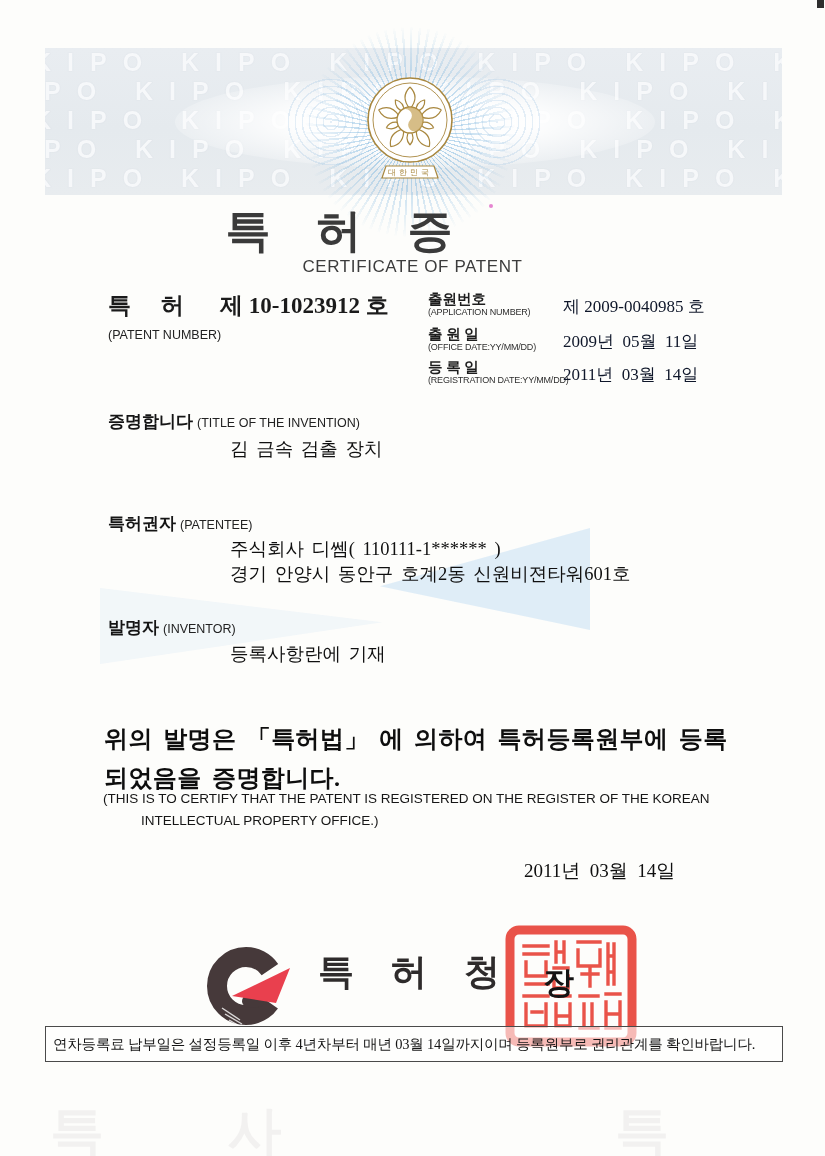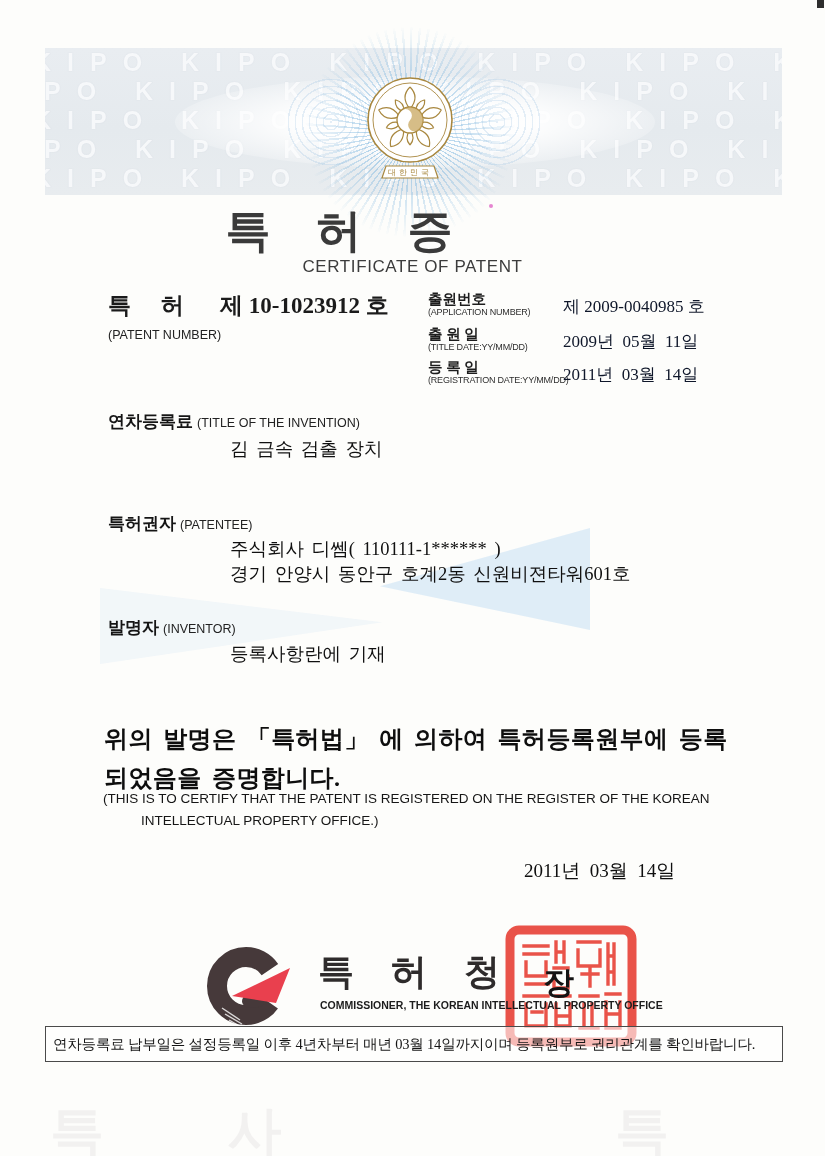--- a/index.html
+++ b/index.html
@@ -142,32 +142,32 @@
   <div class="abs pat-en sans">(PATENT NUMBER)</div>
 
   <div class="abs" style="left:428px;top:292px;z-index:5;">
     <div class="app-label-ko">출원번호</div>
     <div class="app-label-en sans">(APPLICATION NUMBER)</div>
   </div>
   <div class="abs app-value pre" style="left:563px;top:295px;z-index:5;">제 2009-0040985 호</div>
 
   <div class="abs" style="left:428px;top:327px;z-index:5;">
     <div class="app-label-ko">출 원 일</div>
-    <div class="app-label-en sans">(TITLE DATE:YY/MM/DD)</div>
+    <div class="app-label-en sans">(OFFICE DATE:YY/MM/DD)</div>
   </div>
   <div class="abs app-value pre" style="left:563px;top:330px;z-index:5;">2009년  05월  11일</div>
 
   <div class="abs" style="left:428px;top:360px;z-index:5;">
     <div class="app-label-ko">등 록 일</div>
     <div class="app-label-en sans">(REGISTRATION DATE:YY/MM/DD)</div>
   </div>
   <div class="abs app-value pre" style="left:563px;top:363px;z-index:5;">2011년  03월  14일</div>
 
   <div class="abs" style="left:108px;top:410px;z-index:5;">
-    <span class="sec-label-ko">연차등록료</span>
+    <span class="sec-label-ko">증명합니다</span>
     <span class="sec-label-en sans">(TITLE OF THE INVENTION)</span>
   </div>
   <div class="abs sec-value" style="left:230px;top:436px;z-index:5;">김 금속 검출 장치</div>
 
   <div class="abs" style="left:108px;top:512px;z-index:5;">
     <span class="sec-label-ko">특허권자</span>
     <span class="sec-label-en sans">(PATENTEE)</span>
   </div>
   <div class="abs sec-value" style="left:230px;top:536px;z-index:5;">주식회사 디쎔( 110111-1****** )</div>
   <div class="abs sec-value" style="left:230px;top:561px;z-index:5;">경기 안양시 동안구 호계2동 신원비젼타워601호</div>
@@ -194,21 +194,20 @@
       <polygon points="34,64 92,36 78,71" fill="#e9404e"></polygon>
       <g stroke="#ffffff" stroke-width="1.4" opacity="0.8">
         <line x1="24" y1="76" x2="42" y2="88"></line>
         <line x1="27" y1="82" x2="44" y2="92"></line>
         <line x1="31" y1="88" x2="45" y2="96"></line>
       </g>
     </svg>
   </div>
 
   <div class="abs issuer-ko">특허청</div>
-  <div class="abs issuer-en sans">COMMISSIONER, THE KOREAN INTELLECTUAL PROPERTY OFFICE</div>
 
   <div class="abs" style="left:504px;top:924px;z-index:2;opacity:.92;">
     <svg width="134" height="124" viewBox="0 0 134 124">
       <rect x="6" y="6" width="122" height="112" rx="9" fill="none" stroke="#e8453a" stroke-width="9"></rect>
       <g stroke="#e8453a" stroke-width="3.4" fill="none" stroke-linecap="square">
         <path d="M20,22 h24 M20,30 h24 M22,38 v14 h20 v-14 M22,60 h22"></path>
         <path d="M52,18 v20 M60,18 v20 M52,28 h8 M50,44 h14 M50,52 v12 h14 v-12"></path>
         <path d="M74,18 h22 M74,26 v16 h22 v-16 M78,50 h16 M86,44 v18"></path>
         <path d="M104,20 v40 M110,20 v40 M104,32 h6 M104,48 h6"></path>
         <path d="M20,72 h24 M22,80 v22 h20 v-22 M28,88 h10"></path>

